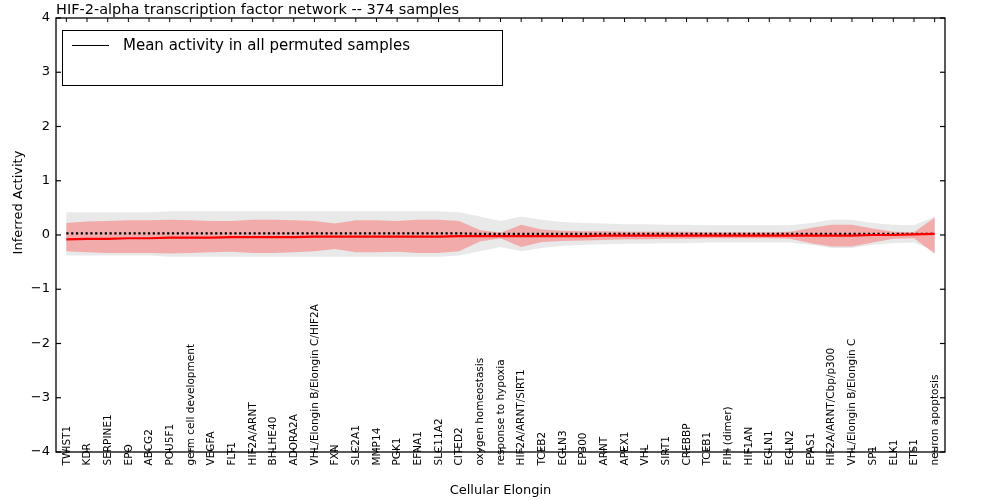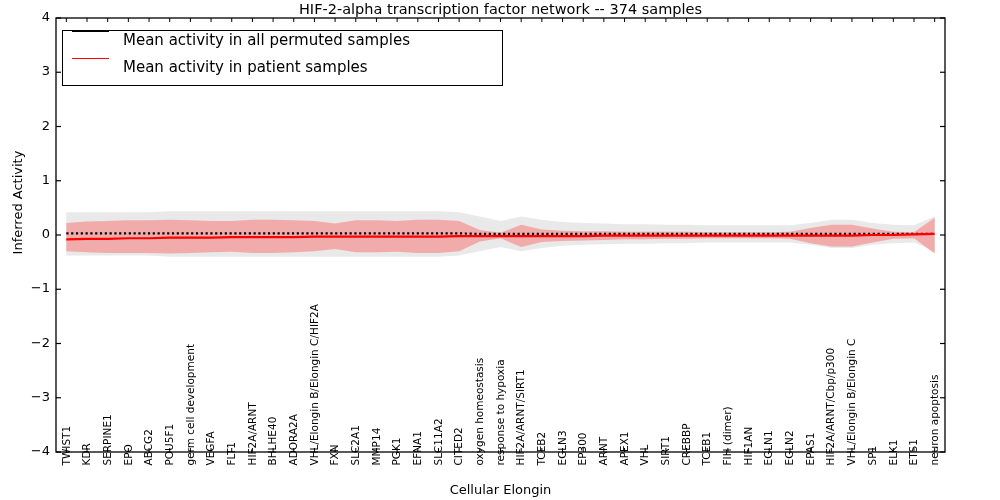--- a/index.html
+++ b/index.html
@@ -18,21 +18,21 @@
     position: absolute;
     left: 0; top: 0;
     width: 1000px;
     height: 500px;
   }
   .title {
     position: absolute;
     left: 56px;
     top: 1px;
     width: 889px;
-    text-align: center;
+    text-align: left;
     font-size: 14.5px;
     color: #000;
     white-space: nowrap;
   }
   .ylabel {
     position: absolute;
     left: -83px;
     top: 195px;
     width: 200px;
     text-align: center;
@@ -85,20 +85,21 @@
     border: 1.2px solid #000;
     background: #ffffff;
     box-sizing: border-box;
   }
   .legend-row {
     position: absolute;
     left: 0;
     height: 28px;
     width: 100%;
     display: flex;
+    align-items: center;
   }
   .legend-swatch {
     margin-left: 9px;
     width: 37px;
     height: 0;
     border-top: 1.4px solid #000;
     flex: 0 0 auto;
   }
   .legend-swatch.red { border-top-color: #ff0000; }
   .legend-text {
@@ -306,19 +307,15 @@
         <line x1="934.6627906976744" y1="452" x2="934.6627906976744" y2="448" stroke="#000" stroke-width="1"></line>
         <line x1="934.6627906976744" y1="18" x2="934.6627906976744" y2="22" stroke="#000" stroke-width="1"></line>
       </g>
   </svg>
 
   <div class="legend-box">
     <div class="legend-row" style="top:0px;">
       <span class="legend-swatch"></span>
       <span class="legend-text">Mean activity in all permuted samples</span>
     </div>
-    <div class="legend-row" style="top:27px;">
-      <span class="legend-swatch red"></span>
-      <span class="legend-text">Mean activity in patient samples</span>
-    </div>
   </div>
 
 </div>
 
 </body></html>

